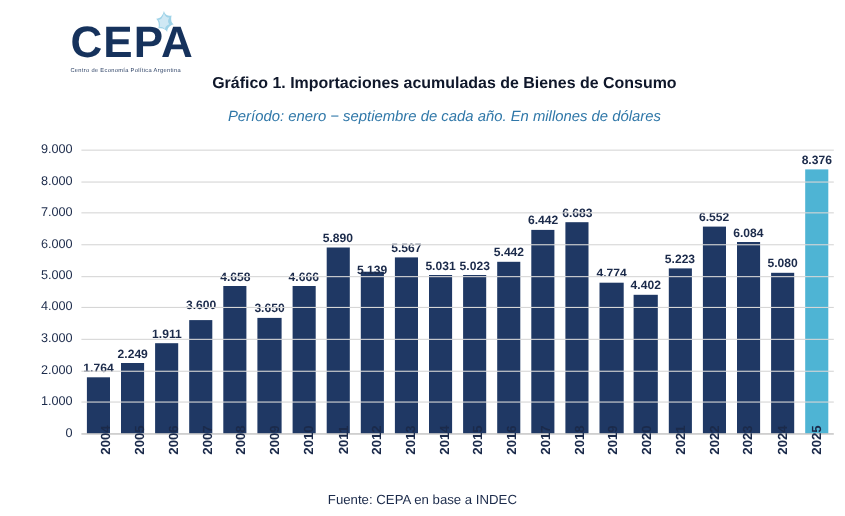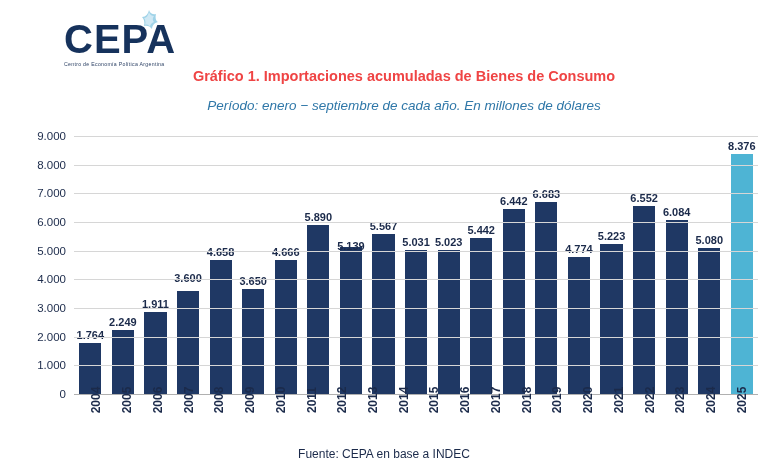--- a/index.html
+++ b/index.html
@@ -53,21 +53,21 @@
 
   
   .chart-title {
     position: absolute;
     left: 0;
     right: 0;
     top: 68px;
     text-align: center;
     font-size: 14.5px;
     font-weight: 700;
-    color: #ef4444;
+    color: #0f172a;
     padding-left: 40px;
   }
   .chart-subtitle {
     position: absolute;
     left: 0;
     right: 0;
     top: 98px;
     text-align: center;
     font-size: 13.5px;
     font-style: italic;
@@ -278,20 +278,24 @@
         </div>
         <div class="bar-slot">
           <div class="bar-label" style="bottom: 193.579px;">6.683</div>
           <div class="bar" title="2018: 6.683" style="height: 191.579px;"></div>
         </div>
         <div class="bar-slot">
           <div class="bar-label" style="bottom: 138.855px;">4.774</div>
           <div class="bar" title="2019: 4.774" style="height: 136.855px;"></div>
         </div>
         <div class="bar-slot">
+          <div class="bar-label" style="bottom: 128.191px;">4.402</div>
+          <div class="bar" title="2020: 4.402" style="height: 126.191px;"></div>
+        </div>
+        <div class="bar-slot">
           <div class="bar-label" style="bottom: 151.726px;">5.223</div>
           <div class="bar" title="2021: 5.223" style="height: 149.726px;"></div>
         </div>
         <div class="bar-slot">
           <div class="bar-label" style="bottom: 189.824px;">6.552</div>
           <div class="bar" title="2022: 6.552" style="height: 187.824px;"></div>
         </div>
         <div class="bar-slot">
           <div class="bar-label" style="bottom: 176.408px;">6.084</div>
           <div class="bar" title="2023: 6.084" style="height: 174.408px;"></div>

